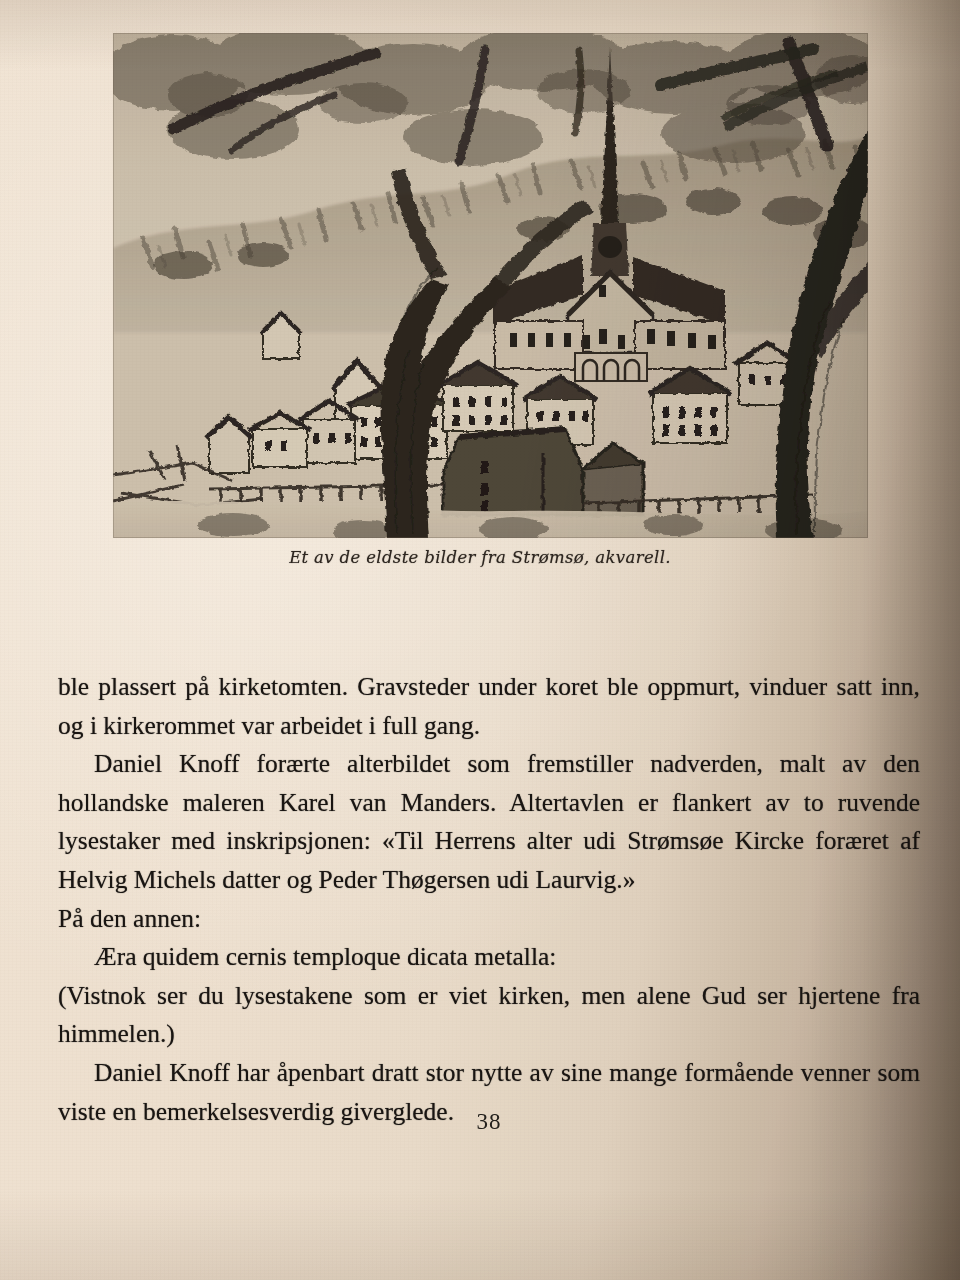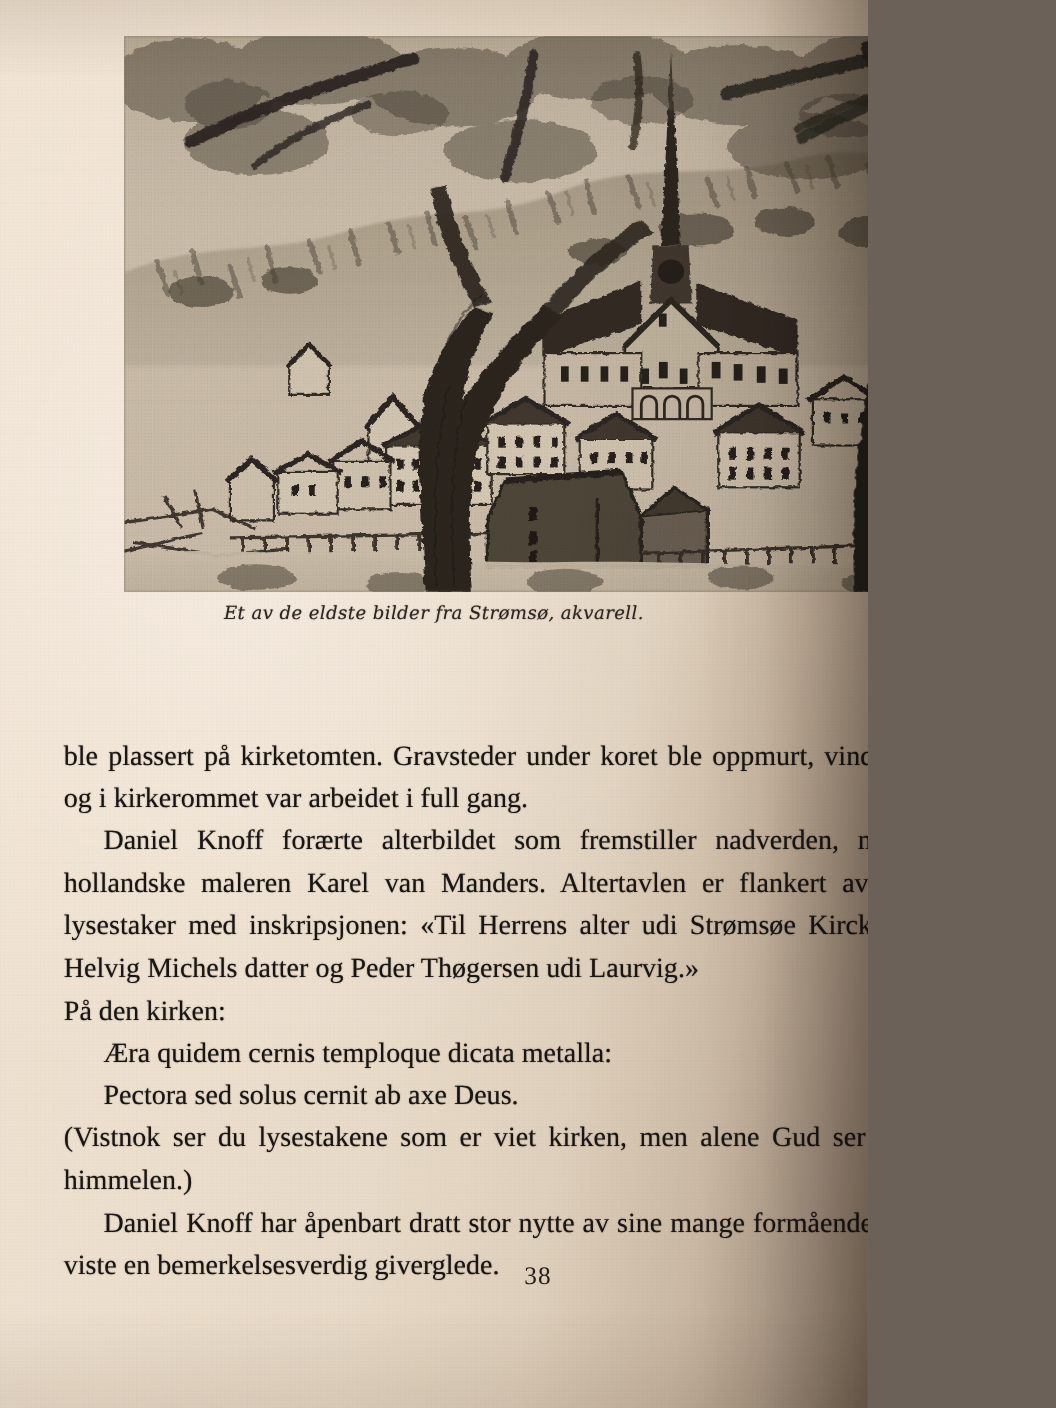--- a/index.html
+++ b/index.html
@@ -7,21 +7,21 @@
     margin: 0;
     padding: 0;
     background: #6b6159;
   }
   body {
     font-family: "Liberation Serif", "DejaVu Serif", serif;
   }
 
   .page {
     position: relative;
-    width: 789px;
+    width: 960px;
     height: 1280px;
     overflow: hidden;
     background: #efe2d2;
     background-image:
       radial-gradient(ellipse 80% 60% at 28% 38%, rgba(255,251,244,0.55) 0%, rgba(255,251,244,0) 70%),
       linear-gradient(100deg,
         #f4e9da 0%,
         #f1e5d5 30%,
         #ece0cf 52%,
         #e3d5c3 68%,
@@ -506,23 +506,22 @@
     </svg>
     <div class="halftone"></div>
     <div class="fig-vignette"></div>
   </div>
 
   <div class="caption">Et av de eldste bilder fra Strømsø, akvarell.</div>
 
   <div class="body">
     <p class="flush">ble plassert på kirketomten. Gravsteder under koret ble oppmurt, vinduer satt inn, og i kirkerommet var arbeidet i full gang.</p>
     <p class="indent">Daniel Knoff forærte alterbildet som fremstiller nadverden, malt av den hollandske maleren Karel van Manders. Altertavlen er flankert av to ruvende lysestaker med inskripsjonen: «Til Herrens alter udi Strømsøe Kircke foræret af Helvig Michels datter og Peder Thøgersen udi Laurvig.»</p>
-    <p class="flush noj">På den kirken:</p>
+    <p class="flush noj">På den annen:</p>
     <p class="verse">Æra quidem cernis temploque dicata metalla:</p>
-    <p class="verse">Pectora sed solus cernit ab axe Deus.</p>
     <p class="flush">(Vistnok ser du lysestakene som er viet kirken, men alene Gud ser hjertene fra himmelen.)</p>
     <p class="indent">Daniel Knoff har åpenbart dratt stor nytte av sine mange formående venner som viste en bemerkelsesverdig giverglede.</p>
     <div class="pagenum">38</div>
   </div>
 
   <div class="grain"></div>
   <div class="warm"></div>
   <div class="top-shadow"></div>
   <div class="bottom-shadow"></div>
   <div class="curl-shadow"></div>

